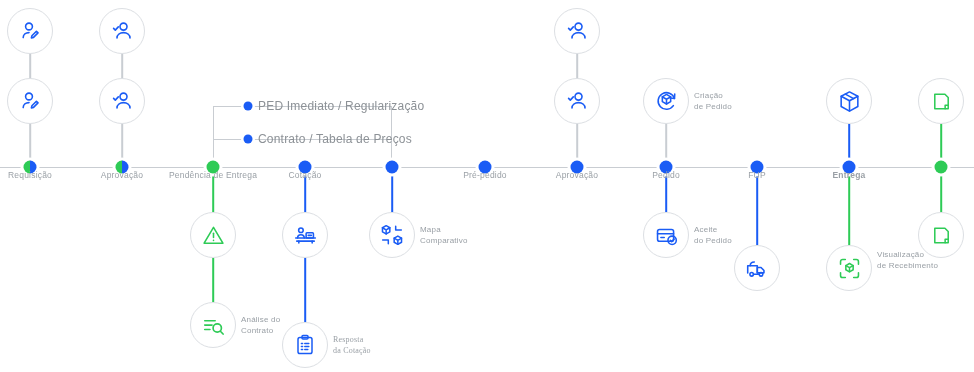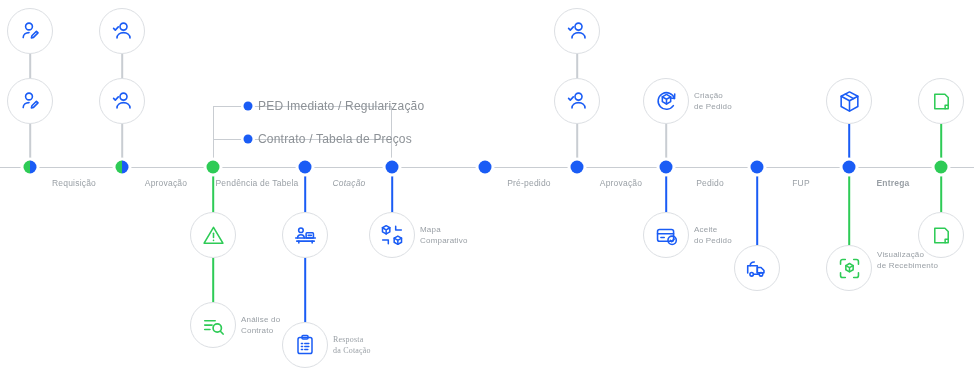--- a/index.html
+++ b/index.html
@@ -34,27 +34,26 @@
     z-index:6;
   }
   .node.blue{background:#1a5cf5;}
   .node.green{background:#2ecb56;}
   .node.split{
     background:linear-gradient(to right,#2ecb56 0 50%,#1a5cf5 50% 100%);
   }
   .node-label{
     position:absolute;
     transform:translate(-50%,0);
-    top:178px;
+    top:170px;
     font-size:8.5px;
     letter-spacing:.2px;
     color:#9aa0a6;
     white-space:nowrap;
     z-index:6;
-    margin-left:44px;
   }
   
   .vline{
     position:absolute;
     width:1.6px;
     transform:translateX(-50%);
     z-index:1;
   }
   .vline.grey{background:#c9cdd2;}
   .vline.blue{background:#1a5cf5;}
@@ -160,24 +159,24 @@
 
   <div class="axis"></div>
 
   <div class="node split" style="left:30px;top:167px;"></div>
   <div class="node-label" style="left:30px;">Requisição</div>
 
   <div class="node split" style="left:122px;top:167px;"></div>
   <div class="node-label" style="left:122px;">Aprovação</div>
 
   <div class="node green" style="left:213px;top:167px;"></div>
-  <div class="node-label" style="left:213px;">Pendência de Tabela</div>
+  <div class="node-label" style="left:213px;">Pendência de Entrega</div>
 
   <div class="node blue" style="left:305px;top:167px;"></div>
-  <div class="node-label" style="left:305px;font-style:italic;">Cotação</div>
+  <div class="node-label" style="left:305px;">Cotação</div>
 
   <div class="node blue" style="left:392px;top:167px;"></div>
 
   <div class="node blue" style="left:485px;top:167px;"></div>
   <div class="node-label" style="left:485px;">Pré-pedido</div>
 
   <div class="node blue" style="left:577px;top:167px;"></div>
   <div class="node-label" style="left:577px;">Aprovação</div>
 
   <div class="node blue" style="left:666px;top:167px;"></div>

